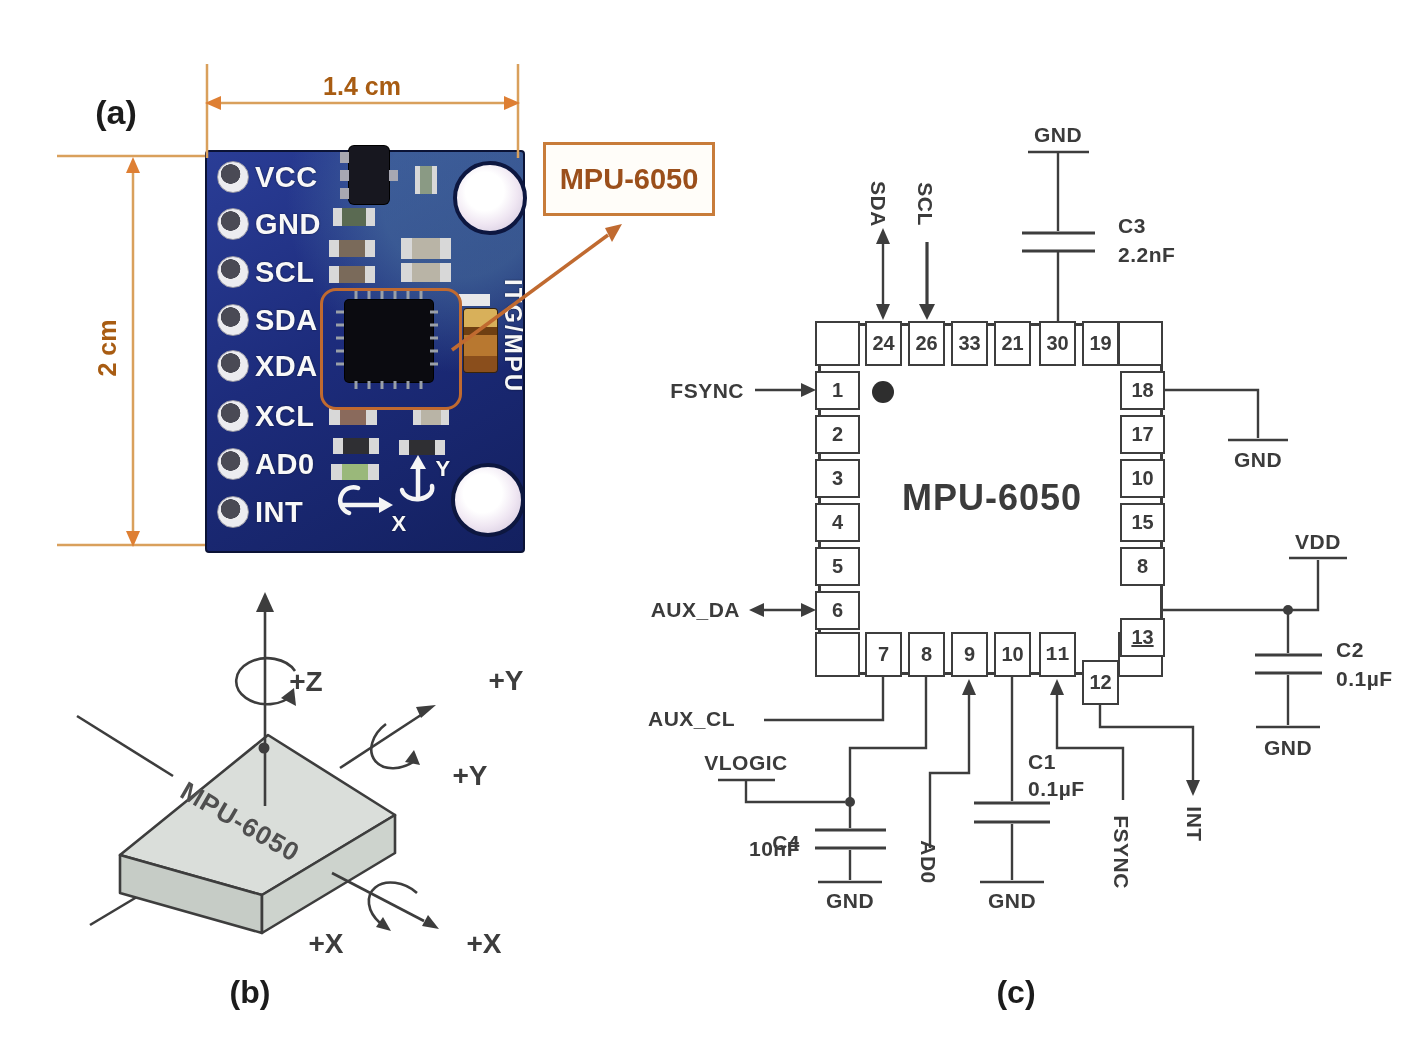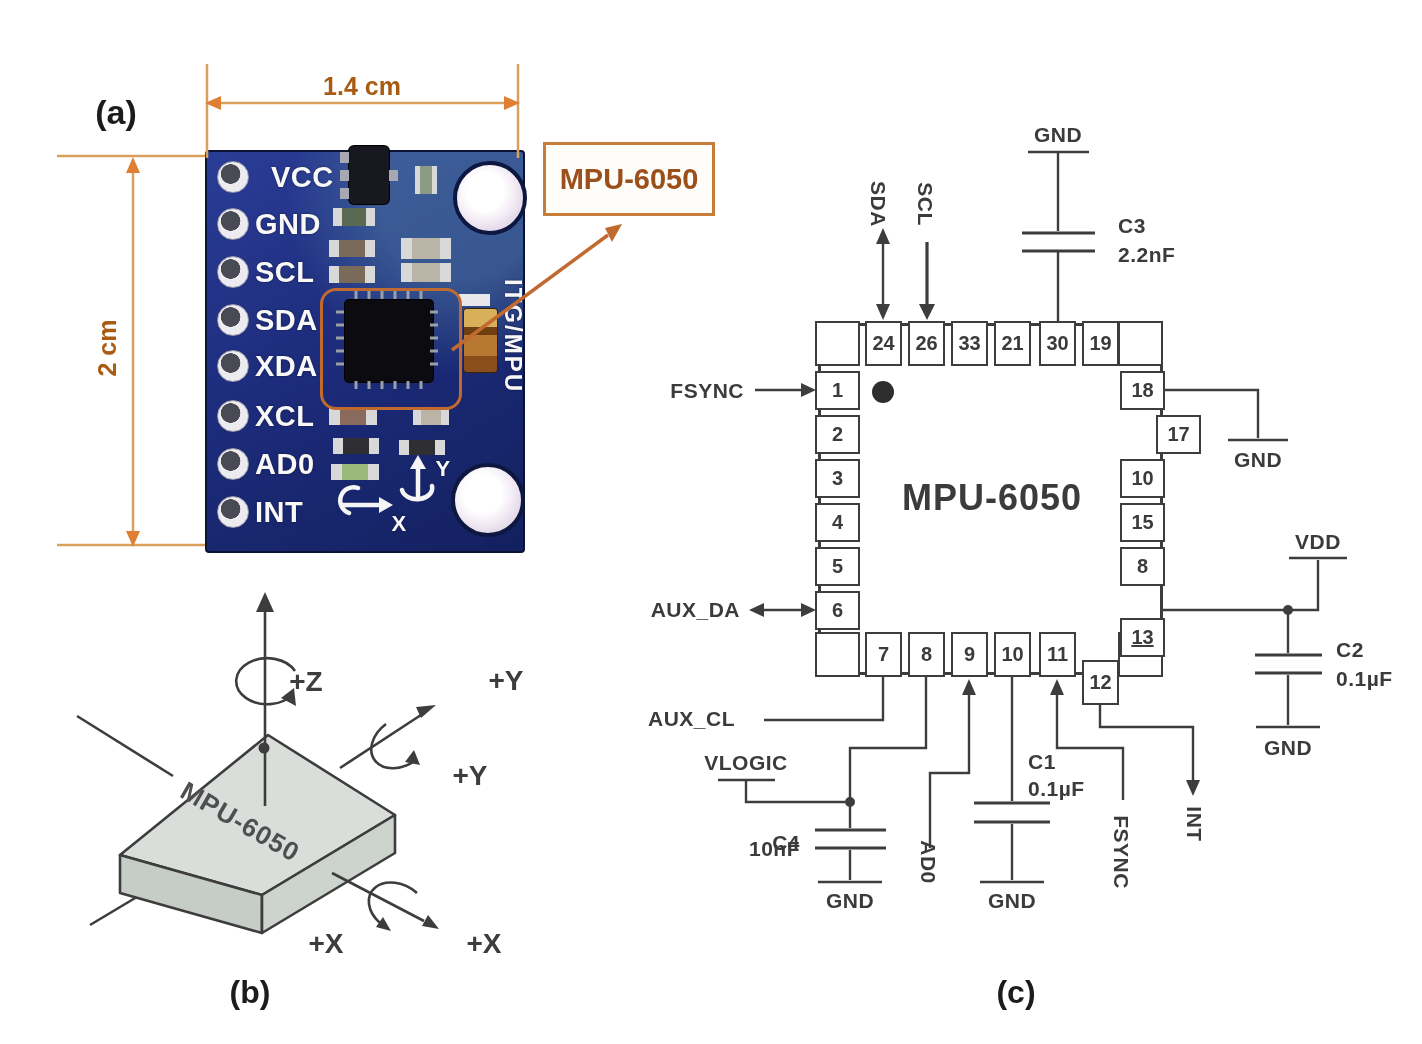--- a/index.html
+++ b/index.html
@@ -98,21 +98,21 @@
     <div class="hole" style="left:244px;top:311px;"></div>
 
     <div class="pad" style="left:10px;top:9px;"></div>
     <div class="pad" style="left:10px;top:56px;"></div>
     <div class="pad" style="left:10px;top:104px;"></div>
     <div class="pad" style="left:10px;top:152px;"></div>
     <div class="pad" style="left:10px;top:198px;"></div>
     <div class="pad" style="left:10px;top:248px;"></div>
     <div class="pad" style="left:10px;top:296px;"></div>
     <div class="pad" style="left:10px;top:344px;"></div>
-    <div class="llab board-silk" style="left:64px;top:25px;">VCC</div>
+    <div class="llab board-silk" style="left:48px;top:25px;">VCC</div>
     <div class="llab board-silk" style="left:48px;top:72px;">GND</div>
     <div class="llab board-silk" style="left:48px;top:120px;">SCL</div>
     <div class="llab board-silk" style="left:48px;top:168px;">SDA</div>
     <div class="llab board-silk" style="left:48px;top:214px;">XDA</div>
     <div class="llab board-silk" style="left:48px;top:264px;">XCL</div>
     <div class="llab board-silk" style="left:48px;top:312px;">AD0</div>
     <div class="llab board-silk" style="left:48px;top:360px;">INT</div>
     <div class="vlab board-silk" style="left:306px;top:184px;font-size:24px;letter-spacing:2px;">ITG/MPU</div>
     <div class="clab board-silk" style="left:236px;top:317px;font-size:22px;">Y</div>
     <div class="clab board-silk" style="left:192px;top:372px;font-size:22px;">X</div>
@@ -275,31 +275,31 @@
   <div class="pin pt" style="left:1082px;">19</div>
 
   <div class="pin pl" style="top:371px;">1</div>
   <div class="pin pl" style="top:415px;">2</div>
   <div class="pin pl" style="top:459px;">3</div>
   <div class="pin pl" style="top:503px;">4</div>
   <div class="pin pl" style="top:547px;">5</div>
   <div class="pin pl" style="top:591px;">6</div>
 
   <div class="pin pr" style="top:371px;">18</div>
-  <div class="pin pr" style="top:415px;margin-left:36px;">17</div>
+  <div class="pin pr" style="top:415px;">17</div>
   <div class="pin pr" style="top:459px;">10</div>
   <div class="pin pr" style="top:503px;">15</div>
   <div class="pin pr" style="top:547px;">8</div>
   <div class="pin pr" style="top:618px;text-decoration:underline;">13</div>
 
   <div class="pin pb" style="left:865px;">7</div>
   <div class="pin pb" style="left:908px;">8</div>
   <div class="pin pb" style="left:951px;">9</div>
   <div class="pin pb" style="left:994px;">10</div>
-  <div class="pin pb" style="left:1039px;">11</div>
+  <div class="pin pb" style="left:1039px;font-family:Liberation Mono, monospace;">11</div>
   <div class="pin pb" style="left:1082px;margin-top:28px;">12</div>
 
   <div class="vlab schem-text z3" style="left:878px;top:204px;">SDA</div>
   <div class="vlab schem-text z3" style="left:925px;top:204px;">SCL</div>
   <div class="clab schem-text z3" style="left:1058px;top:135px;">GND</div>
   <div class="llab schem-text z3" style="left:1118px;top:226px;">C3</div>
   <div class="llab schem-text z3" style="left:1118px;top:255px;">2.2nF</div>
   <div class="rlab schem-text z3" style="left:744px;top:391px;">FSYNC</div>
   <div class="rlab schem-text z3" style="left:740px;top:610px;">AUX_DA</div>
   <div class="clab schem-text z3" style="left:1258px;top:460px;">GND</div>

